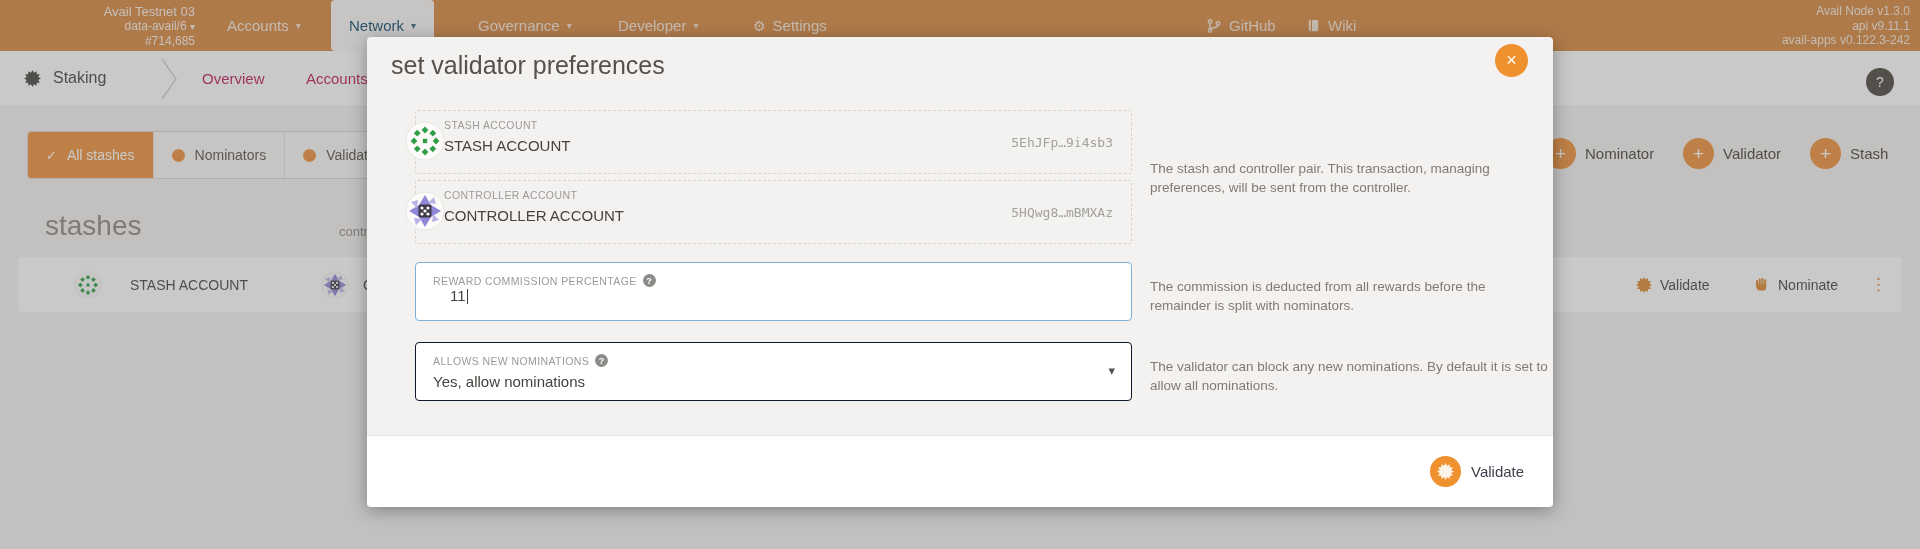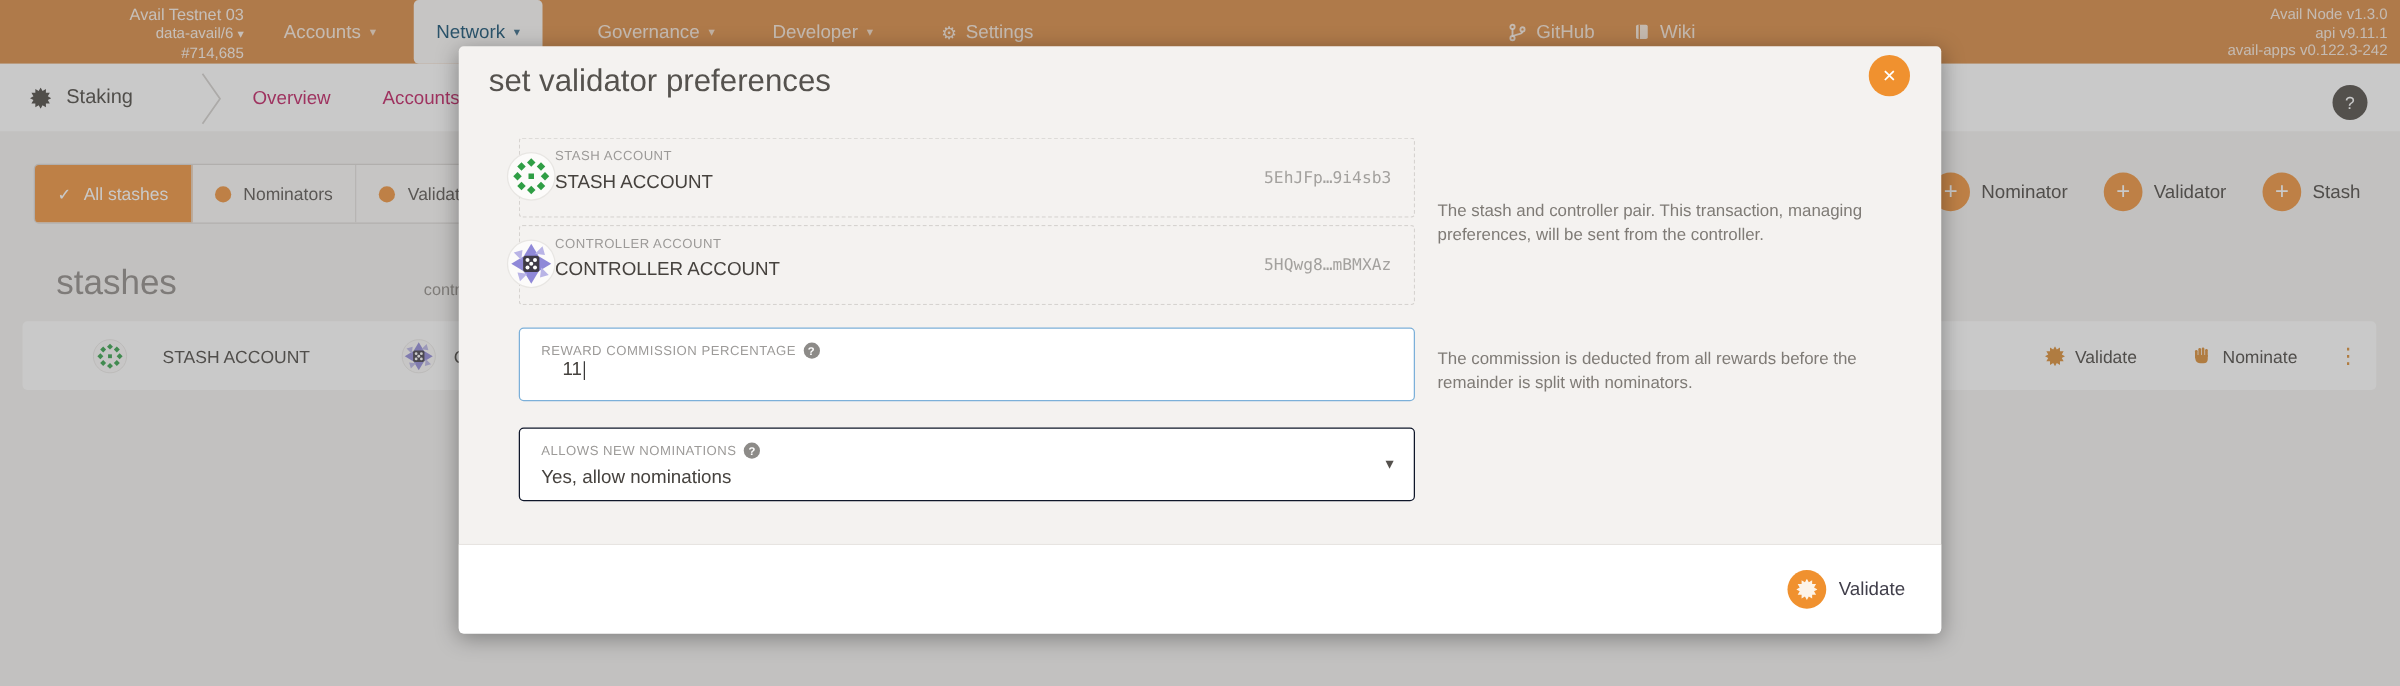--- a/index.html
+++ b/index.html
@@ -307,20 +307,21 @@
       <div class="flabel" style="left:17px;top:11px;">
         <span>ALLOWS NEW NOMINATIONS</span>
         <span class="qbadge">?</span>
       </div>
       <div class="fvalue" style="left:17px;top:30px;">Yes, allow nominations</div>
       <div class="ddcaret">▾</div>
     </div>
 
     <div class="helptxt" style="top:240px;">The commission is deducted from all rewards before the remainder is split with nominators.</div>
     <div class="helptxt" style="top:122px;">The stash and controller pair. This transaction, managing preferences, will be sent from the controller.</div>
+    <div class="helptxt" style="top:320px;">The validator can block any new nominations. By default it is set to allow all nominations.</div>
 
     <div class="mfooter">
       <div class="submitbtn">
         <span class="submitcircle">
           <svg width="17" height="17" viewBox="0 0 20 20">
               <polygon fill="#fdf4e8" points="20,10 16.76,11.81 18.66,15 14.95,14.95 15,18.66 11.81,16.76 10,20 8.19,16.76 5,18.66 5.05,14.95 1.34,15 3.24,11.81 0,10 3.24,8.19 1.34,5 5.05,5.05 5,1.34 8.19,3.24 10,0 11.81,3.24 15,1.34 14.95,5.05 18.66,5 16.76,8.19"></polygon>
             </svg>
         </span>
         <span class="lbl">Validate</span>
       </div>

